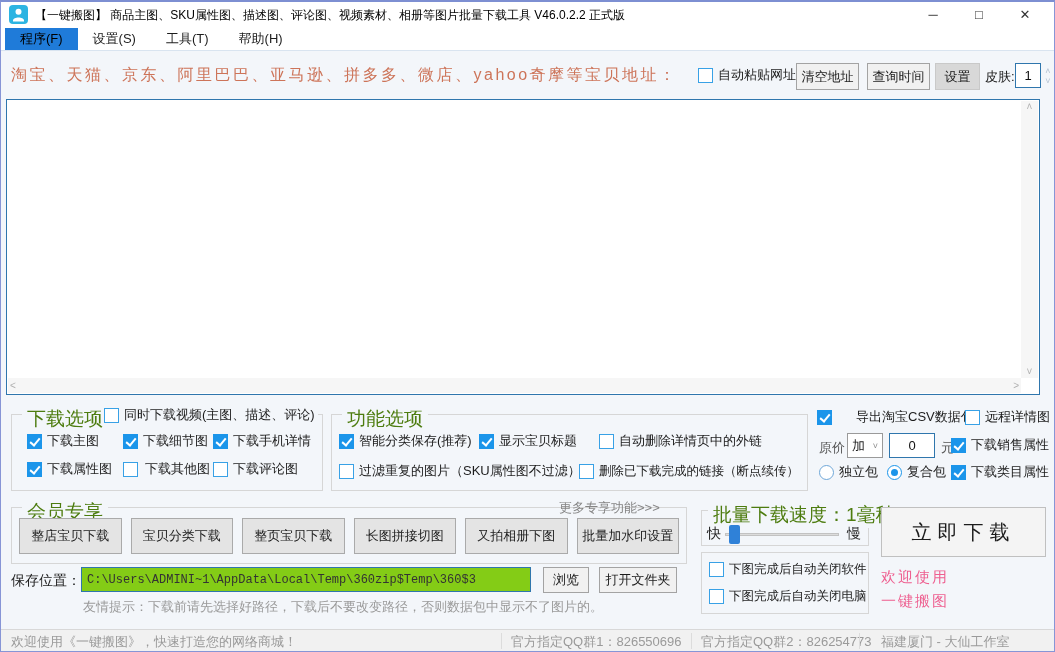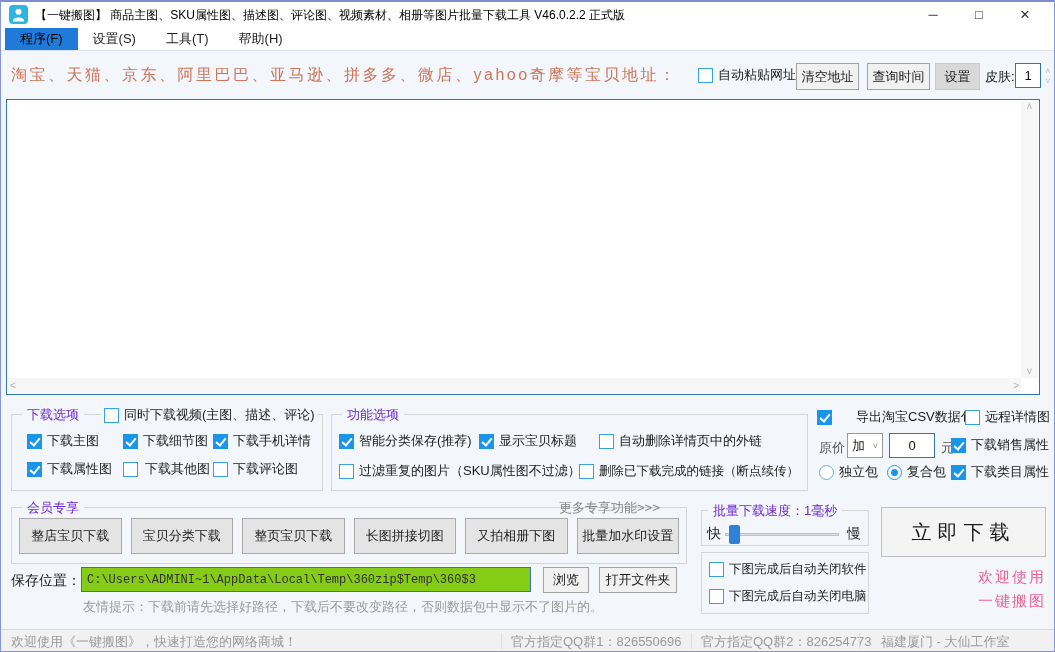--- a/index.html
+++ b/index.html
@@ -54,38 +54,38 @@
                       border:none; outline:none; resize:none; font-family:"Liberation Sans",sans-serif; font-size:13px; }
   .vsb { position:absolute; top:1px; right:1px; bottom:16px; width:17px; background:#f6f6f6;
          display:flex; flex-direction:column; justify-content:space-between; align-items:center; }
   .hsb { position:absolute; left:1px; right:18px; bottom:1px; height:15px; background:#f6f6f6;
          display:flex; justify-content:space-between; align-items:center; padding:0 2px; }
   .sbarrow { color:#b0b0b0; font-size:10px; line-height:12px; }
 
   
   .group { position:absolute; border:1px solid #d6d6d6; }
   .legend { position:absolute; top:-9px; left:10px; background:#f3f6fa; padding:0 5px;
-            font-size:13px; color:#6d28d9; white-space:nowrap; }
+            font-size:19px; color:#4d7c0f; white-space:nowrap; }
   .onborder { background:#f3f6fa; padding:0 3px; }
 
   
   .memberrow { position:absolute; left:18px; top:516px; width:660px; height:36px; display:flex; gap:9px; }
   .mbtn { flex:1; display:flex; align-items:center; justify-content:center; font-size:13px;
           color:#1c1c1c; background:#e4e4e4; border:1px solid #aaaaaa; white-space:nowrap; }
   .morelink { position:absolute; left:558px; top:497px; font-size:13px; color:#858585; white-space:nowrap; }
   .slider-track { position:absolute; left:724px; top:531px; width:114px; height:3px;
                   background:#dcdcdc; border:1px solid #c2c2c2; }
   .slider-thumb { position:absolute; left:728px; top:523px; width:11px; height:19px;
                   background:#2f81d8; border-radius:2px; }
   .speedend { position:absolute; font-size:14px; color:#1c1c1c; }
 
   .bigbtn { position:absolute; left:880px; top:505px; width:165px; height:50px; background:#f4f4f4;
             border:1px solid #c0c0c0; display:flex; align-items:center; justify-content:center;
             font-size:20px; letter-spacing:6px; color:#1c1c1c; }
-  .pink { position:absolute; left:880px; width:165px; text-align:right; color:#ee5f90;
+  .pink { position:absolute; left:880px; width:165px; text-align:left; color:#ee5f90;
           font-size:15px; letter-spacing:2px; white-space:nowrap; }
 
   
   .savelabel { position:absolute; left:10px; top:570px; font-size:14px; color:#1c1c1c; white-space:nowrap; }
   .pathinput { position:absolute; left:80px; top:565px; width:450px; height:25px; border:1px solid #2f76ad;
                background:#84cc16; font-family:"Liberation Mono",monospace; font-size:12px; color:#333; padding:0 5px; }
   .tip { position:absolute; left:82px; top:596px; font-size:13px; color:#9a9a9a; white-space:nowrap; }
 
   
   .pselect { position:absolute; left:846px; top:431px; width:36px; height:25px; border:1px solid #9a9a9a;

